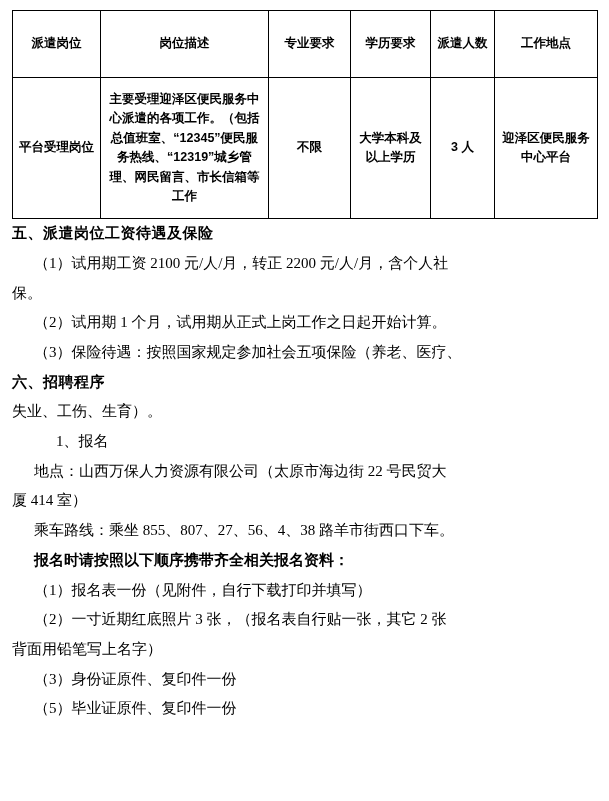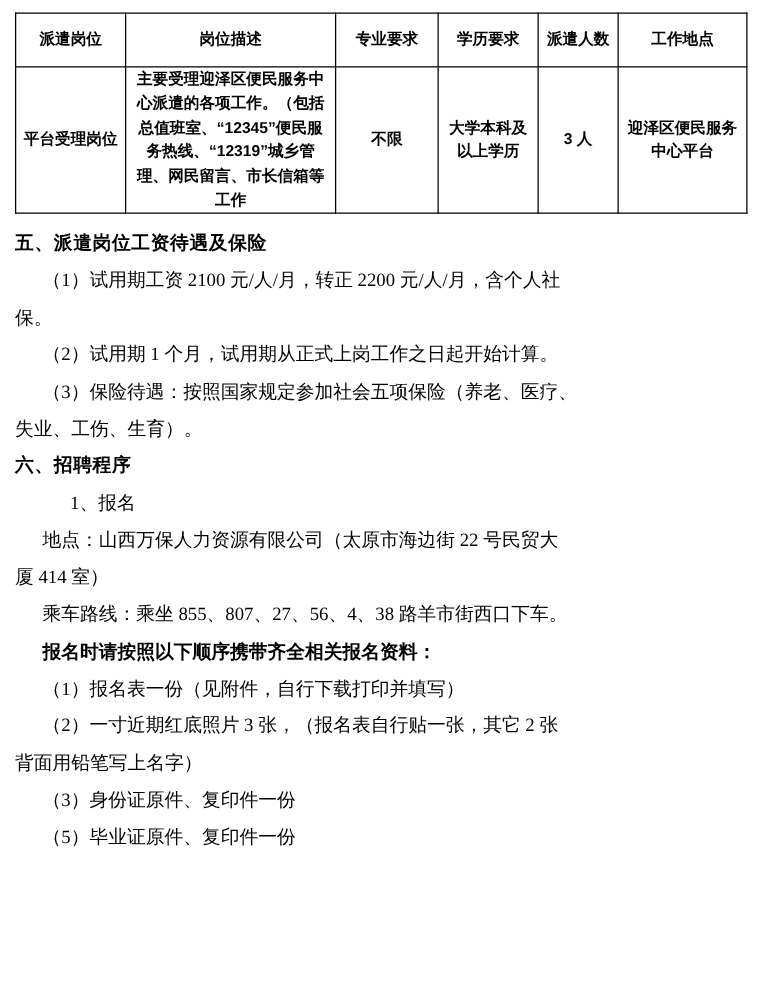--- a/index.html
+++ b/index.html
@@ -29,21 +29,21 @@
     margin: 0 auto;
     table-layout: fixed;
   }
   table.job-table th,
   table.job-table td {
     border: 1px solid #000000;
     text-align: center;
     vertical-align: middle;
     font-size: 12.5px;
     line-height: 1.55;
-    padding: 0 5px;
+    padding: 12px 5px;
     font-family: "Liberation Sans", "DejaVu Sans", sans-serif;
   }
   table.job-table th {
     font-weight: bold;
     height: 42px;
   }
   table.job-table td {
     font-weight: bold;
     text-align: center;
   }
@@ -55,21 +55,21 @@
   }
   .col-1 { width: 88px; }
   .col-2 { width: 168px; }
   .col-3 { width: 82px; }
   .col-4 { width: 80px; }
   .col-5 { width: 64px; }
   .col-6 { width: 103px; }
 
   
   .body-text {
-    margin-top: 10px;
+    margin-top: 0;
     font-size: 15px;
     line-height: 1.98;
   }
   .ln {
     white-space: pre-wrap;
   }
   .heading {
     font-weight: bold;
     letter-spacing: 0.5px;
   }
@@ -113,22 +113,22 @@
       </tr>
     </tbody>
   </table>
 
   <div class="body-text" id="body-text">
       <div class="ln indent0 heading">五、派遣岗位工资待遇及保险</div>
       <div class="ln indent1">（1）试用期工资 2100 元/人/月，转正 2200 元/人/月，含个人社</div>
       <div class="ln indent0">保。</div>
       <div class="ln indent1">（2）试用期 1 个月，试用期从正式上岗工作之日起开始计算。</div>
       <div class="ln indent1">（3）保险待遇：按照国家规定参加社会五项保险（养老、医疗、</div>
+      <div class="ln indent0 heading">六、招聘程序</div>
       <div class="ln indent0">失业、工伤、生育）。</div>
-      <div class="ln indent0 heading">六、招聘程序</div>
       <div class="ln indent2">1、报名</div>
       <div class="ln indent1">地点：山西万保人力资源有限公司（太原市海边街 22 号民贸大</div>
       <div class="ln indent0">厦 414 室）</div>
       <div class="ln indent1">乘车路线：乘坐 855、807、27、56、4、38 路羊市街西口下车。</div>
       <div class="ln indent1 bold">报名时请按照以下顺序携带齐全相关报名资料：</div>
       <div class="ln indent1">（1）报名表一份（见附件，自行下载打印并填写）</div>
       <div class="ln indent1">（2）一寸近期红底照片 3 张，（报名表自行贴一张，其它 2 张</div>
       <div class="ln indent0">背面用铅笔写上名字）</div>
       <div class="ln indent1">（3）身份证原件、复印件一份</div>
       <div class="ln indent1">（5）毕业证原件、复印件一份</div>

